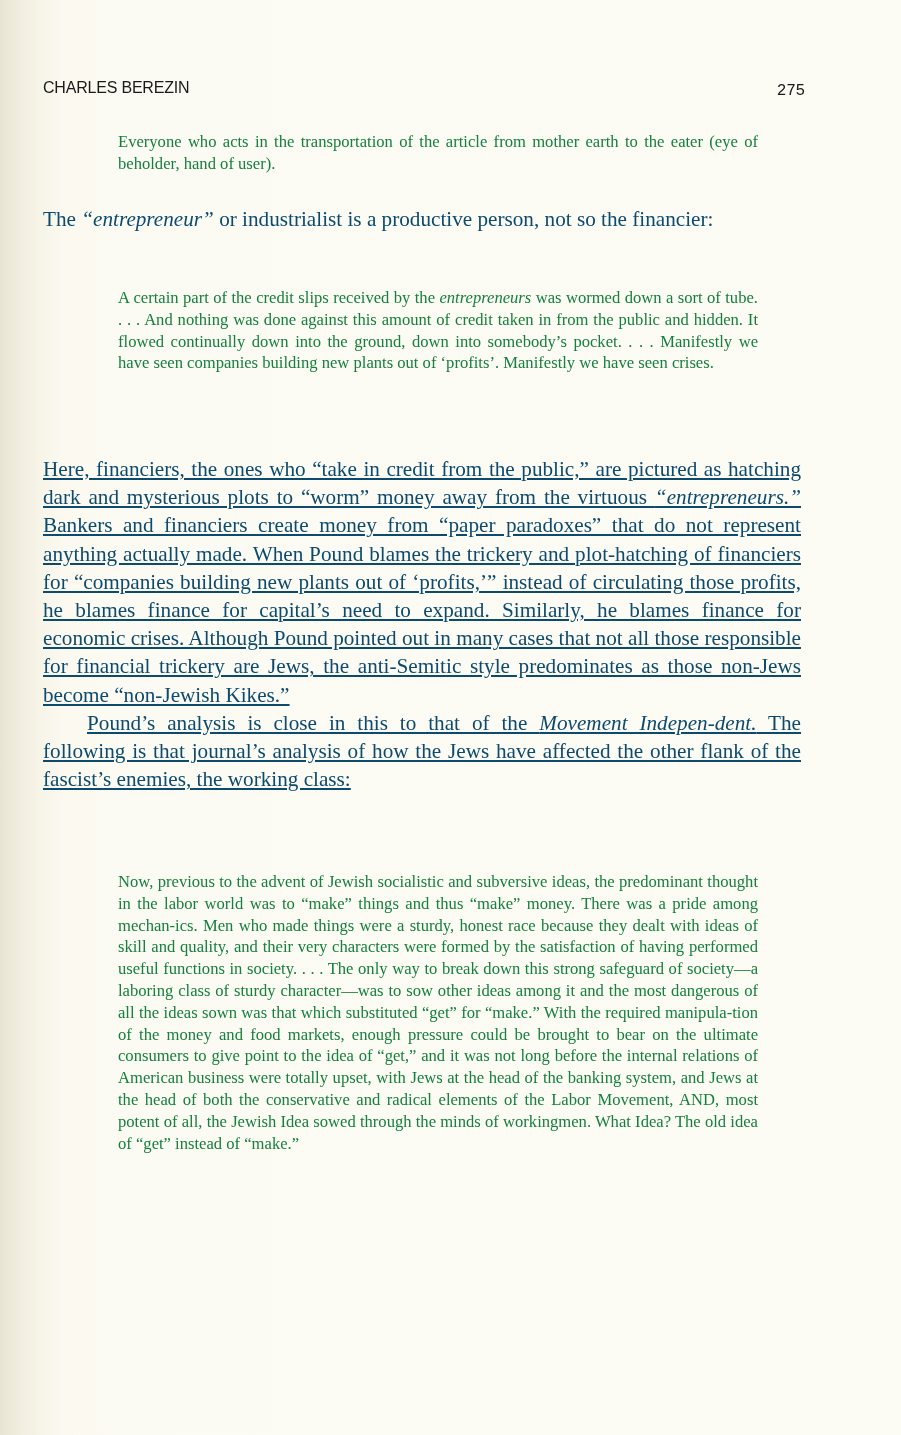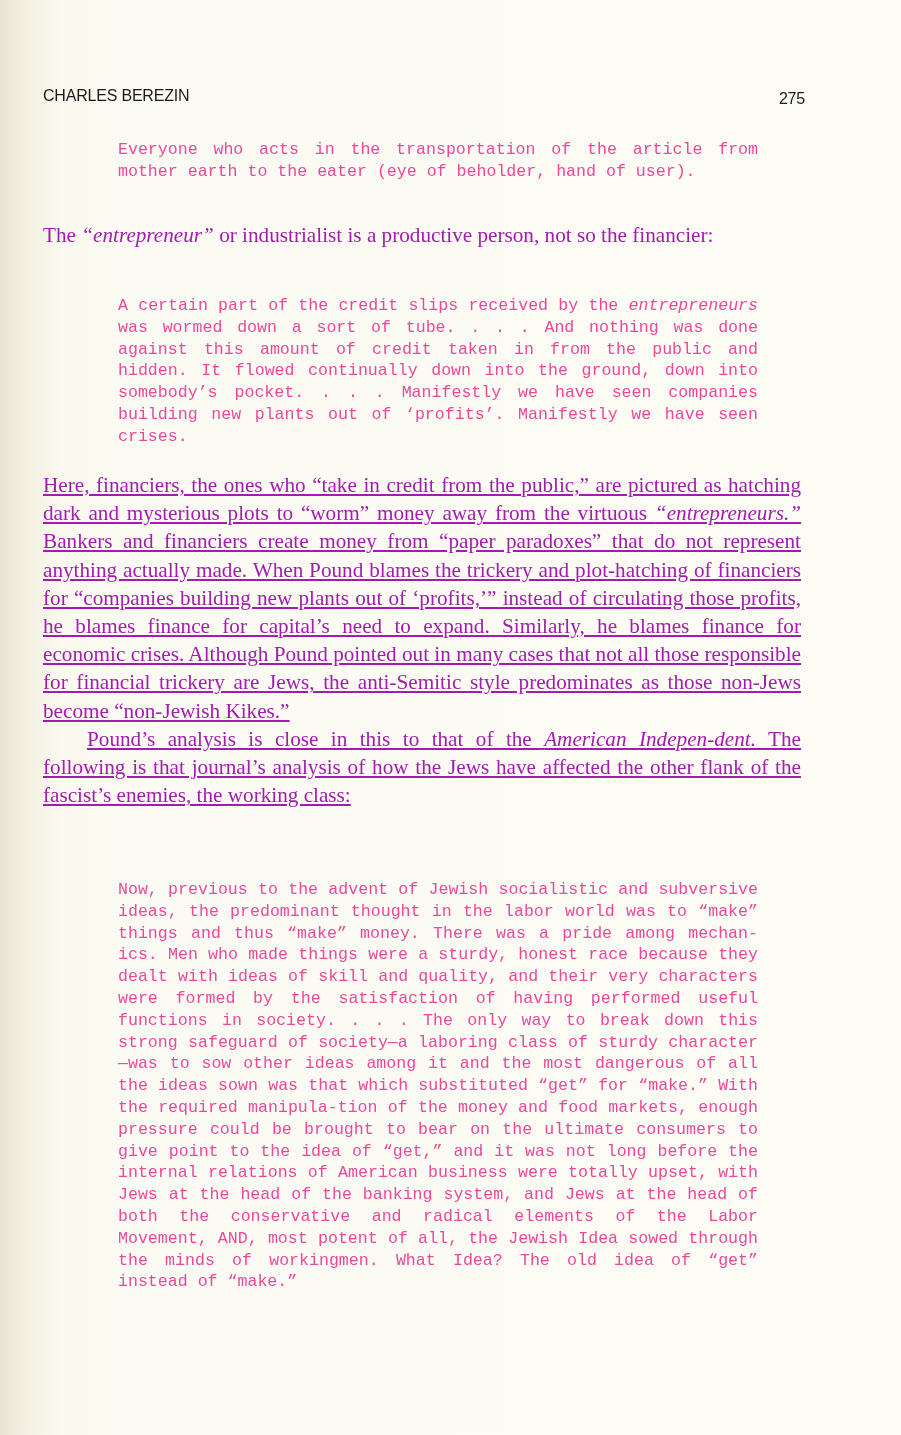--- a/index.html
+++ b/index.html
@@ -2,39 +2,39 @@
 <html><head>
 <meta charset="utf-8">
 <style>
   html, body { margin: 0; padding: 0; }
   body {
     width: 901px; height: 1435px; overflow: hidden;
     background: linear-gradient(to right, #e9e4d2 0px, #f3f0e2 25px, #fbf9ef 60px, #fcfbf3 120px, #fcfbf4 100%);
     color: #1d1b18;
     position: relative;
   }
-  .page { position: absolute; left: 0; top: 8px; width: 901px; height: 1193px; }
+  .page { position: absolute; left: 0; top: 0; width: 901px; height: 1193px; }
   .running-head {
     position: absolute; left: 43px; top: 79px; width: 762px;
     font-family: "Liberation Sans", sans-serif; font-size: 16px;
     letter-spacing: -0.2px; color: #1a1a1a;
   }
   .running-head .author { position: absolute; left: 0; top: 0; }
-  .running-head .pageno { position: absolute; right: 0; top: 3px; }
+  .running-head .pageno { position: absolute; right: 0; top: 3px; font-family: Liberation Mono, monospace; }
   .blockquote {
     position: absolute; left: 118px; width: 640px;
-    font-family: Liberation Mono, monospace;
+    font-family: Liberation Serif, serif;
     font-size: 16.6px; line-height: 21.8px;
-    text-align: justify; color: #ec4899;
+    text-align: justify; color: #15803d;
   }
   .body-text {
     position: absolute; left: 43px; width: 758px;
     font-family: "Liberation Serif", serif;
     font-size: 21.2px; line-height: 28.2px;
-    text-align: justify; color: #a21caf; margin-top: 8px;
+    text-align: justify; color: #0c4a6e;
   }
   .indent { text-indent: 44px; }
   p { margin: 0; }
   i { font-style: italic; }
 </style>
 </head>
 <body>
 
 <div class="page">
 
@@ -50,20 +50,20 @@
   <div class="body-text" style="top:205px;">
     <p><span>The </span><i>“entrepreneur”</i><span> or industrialist is a productive person, not so the financier:</span></p>
   </div>
 
   <div class="blockquote" style="top:287px;">
     <p><span>A certain part of the credit slips received by the </span><i>entrepreneurs</i><span> was wormed down a sort of tube. . . . And nothing was done against this amount of credit taken in from the public and hidden. It flowed continually down into the ground, down into somebody’s pocket. . . . Manifestly we have seen companies building new plants out of ‘profits’. Manifestly we have seen crises.</span></p>
   </div>
 
   <div class="body-text" style="top:455px;text-decoration:underline;">
     <p><span>Here, financiers, the ones who “take in credit from the public,” are pictured as hatching dark and mysterious plots to “worm” money away from the virtuous </span><i>“entrepreneurs.”</i><span> Bankers and financiers create money from “paper paradoxes” that do not represent anything actually made. When Pound blames the trickery and plot-hatching of financiers for “companies building new plants out of ‘profits,’” instead of circulating those profits, he blames finance for capital’s need to expand. Similarly, he blames finance for economic crises. Although Pound pointed out in many cases that not all those responsible for financial trickery are Jews, the anti-Semitic style predominates as those non-Jews become “non-Jewish Kikes.”</span></p>
-    <p class="indent"><span>Pound’s analysis is close in this to that of the </span><i>American Indepen-dent.</i><span> The following is that journal’s analysis of how the Jews have affected the other flank of the fascist’s enemies, the working class:</span></p>
+    <p class="indent"><span>Pound’s analysis is close in this to that of the </span><i>Movement Indepen-dent.</i><span> The following is that journal’s analysis of how the Jews have affected the other flank of the fascist’s enemies, the working class:</span></p>
   </div>
 
   <div class="blockquote" style="top:871px;">
     <p>Now, previous to the advent of Jewish socialistic and subversive ideas, the predominant thought in the labor world was to “make” things and thus “make” money. There was a pride among mechan-ics. Men who made things were a sturdy, honest race because they dealt with ideas of skill and quality, and their very characters were formed by the satisfaction of having performed useful functions in society. . . . The only way to break down this strong safeguard of society—a laboring class of sturdy character—was to sow other ideas among it and the most dangerous of all the ideas sown was that which substituted “get” for “make.” With the required manipula-tion of the money and food markets, enough pressure could be brought to bear on the ultimate consumers to give point to the idea of “get,” and it was not long before the internal relations of American business were totally upset, with Jews at the head of the banking system, and Jews at the head of both the conservative and radical elements of the Labor Movement, AND, most potent of all, the Jewish Idea sowed through the minds of workingmen. What Idea? The old idea of “get” instead of “make.”</p>
   </div>
 
 </div>
 
 </body></html>

